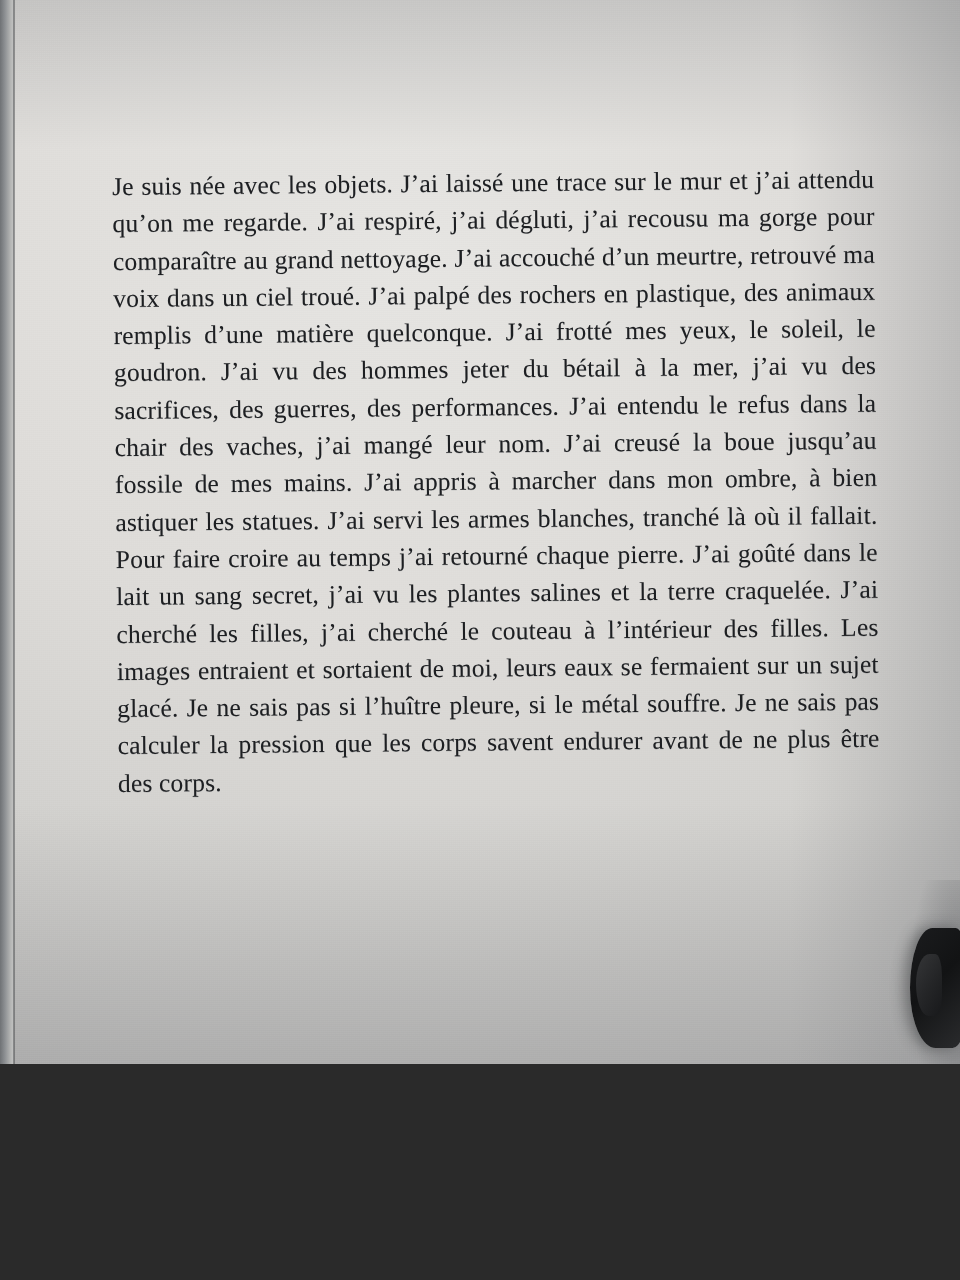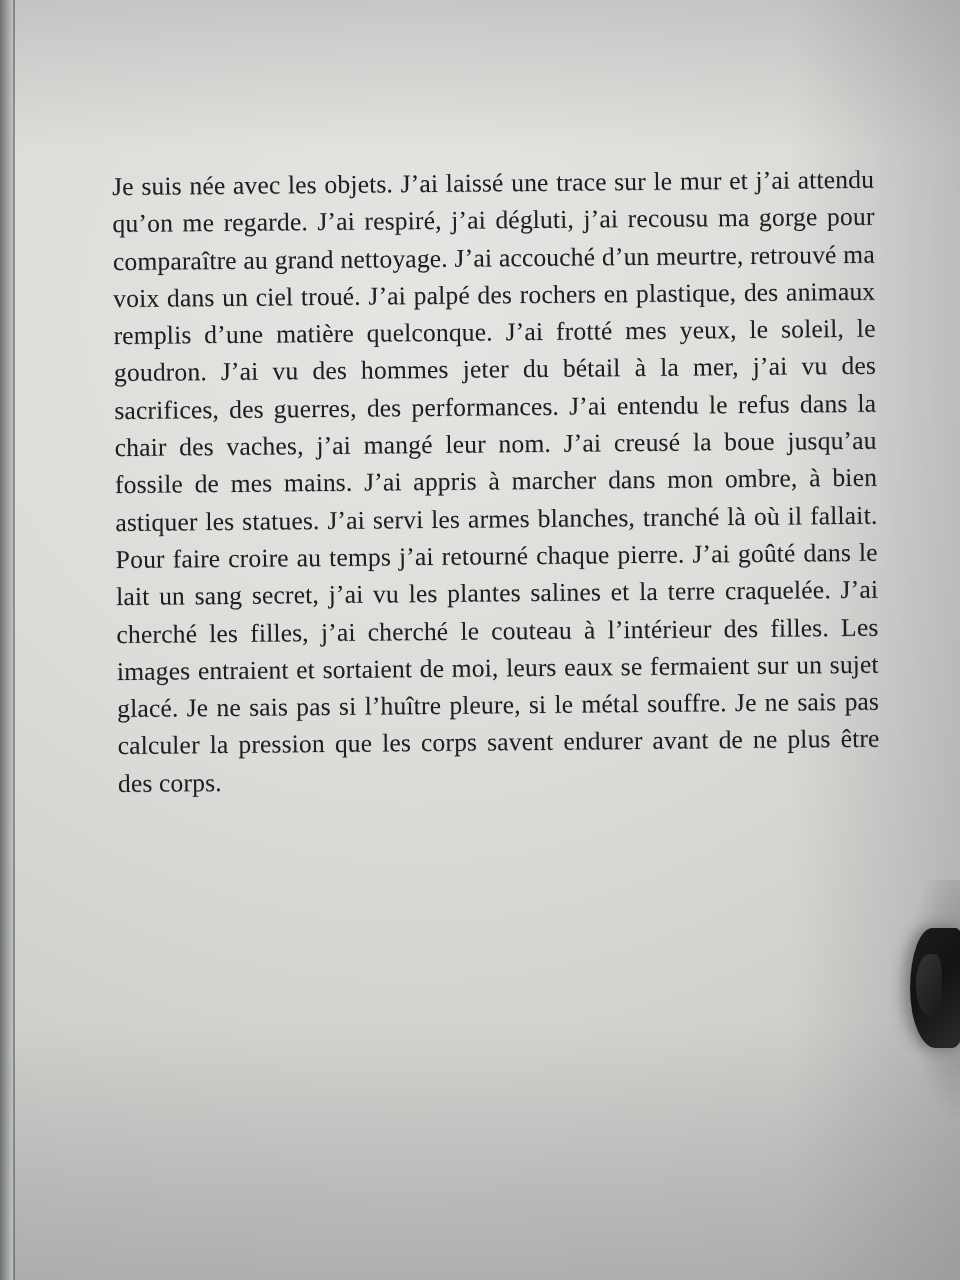--- a/index.html
+++ b/index.html
@@ -11,21 +11,21 @@
     width: 960px;
     height: 1280px;
     overflow: hidden;
     font-family: "Liberation Serif", serif;
   }
 
   
   .photo {
     position: relative;
     width: 960px;
-    height: 1280px;
+    height: 1064px;
     overflow: hidden;
     background: #c9c9c7;
   }
 
   
   .gutter {
     position: absolute;
     top: 0;
     left: 0;
     width: 14px;

